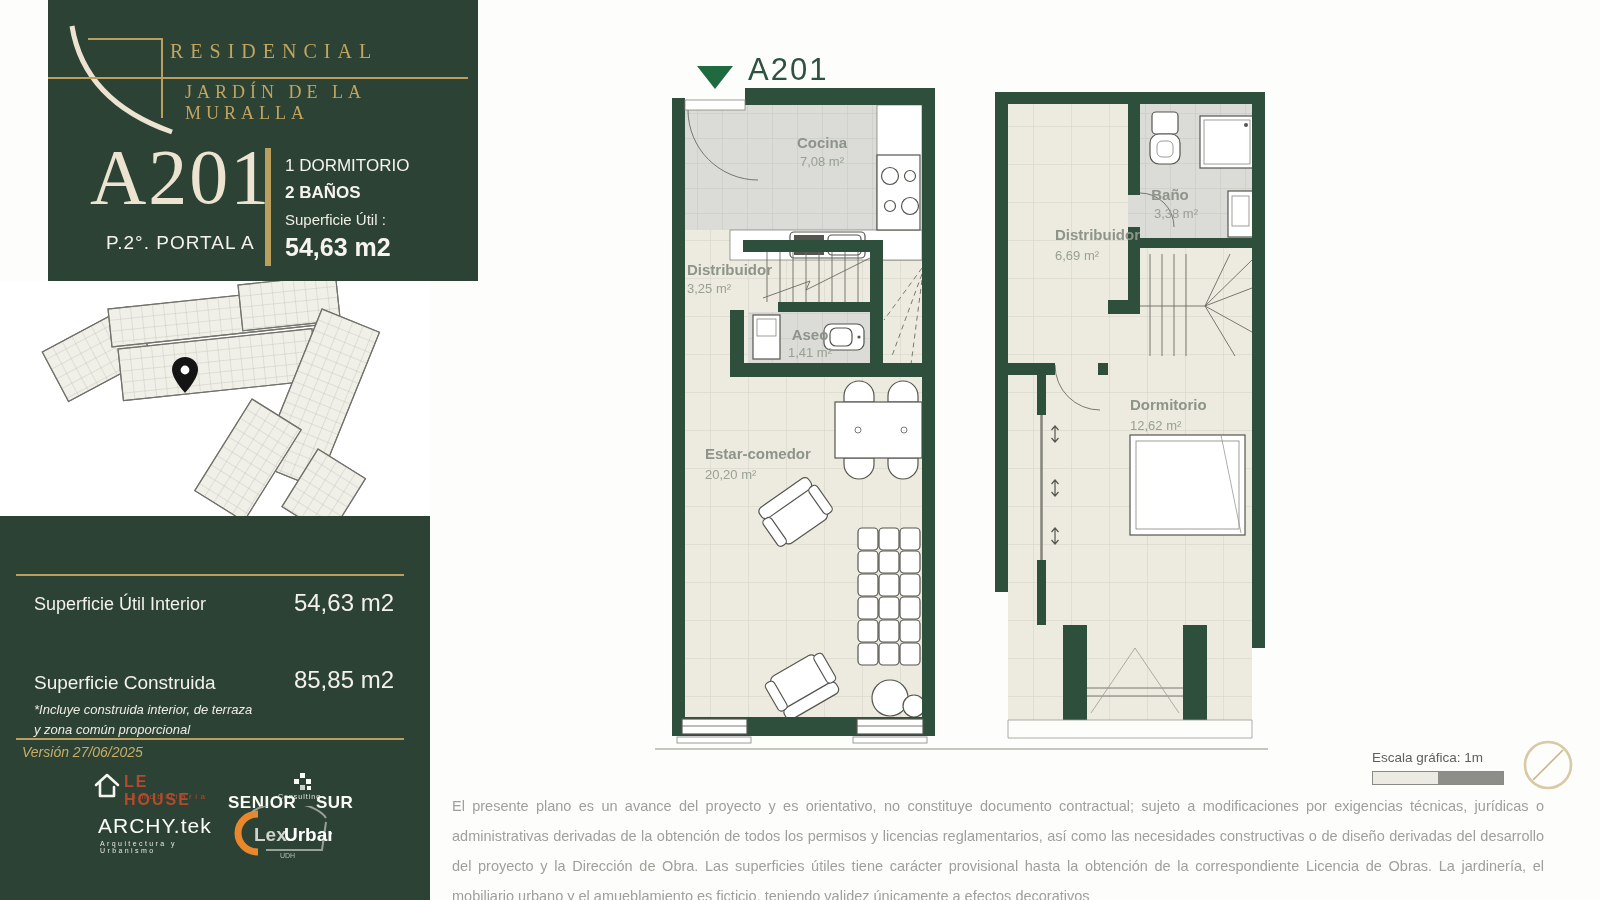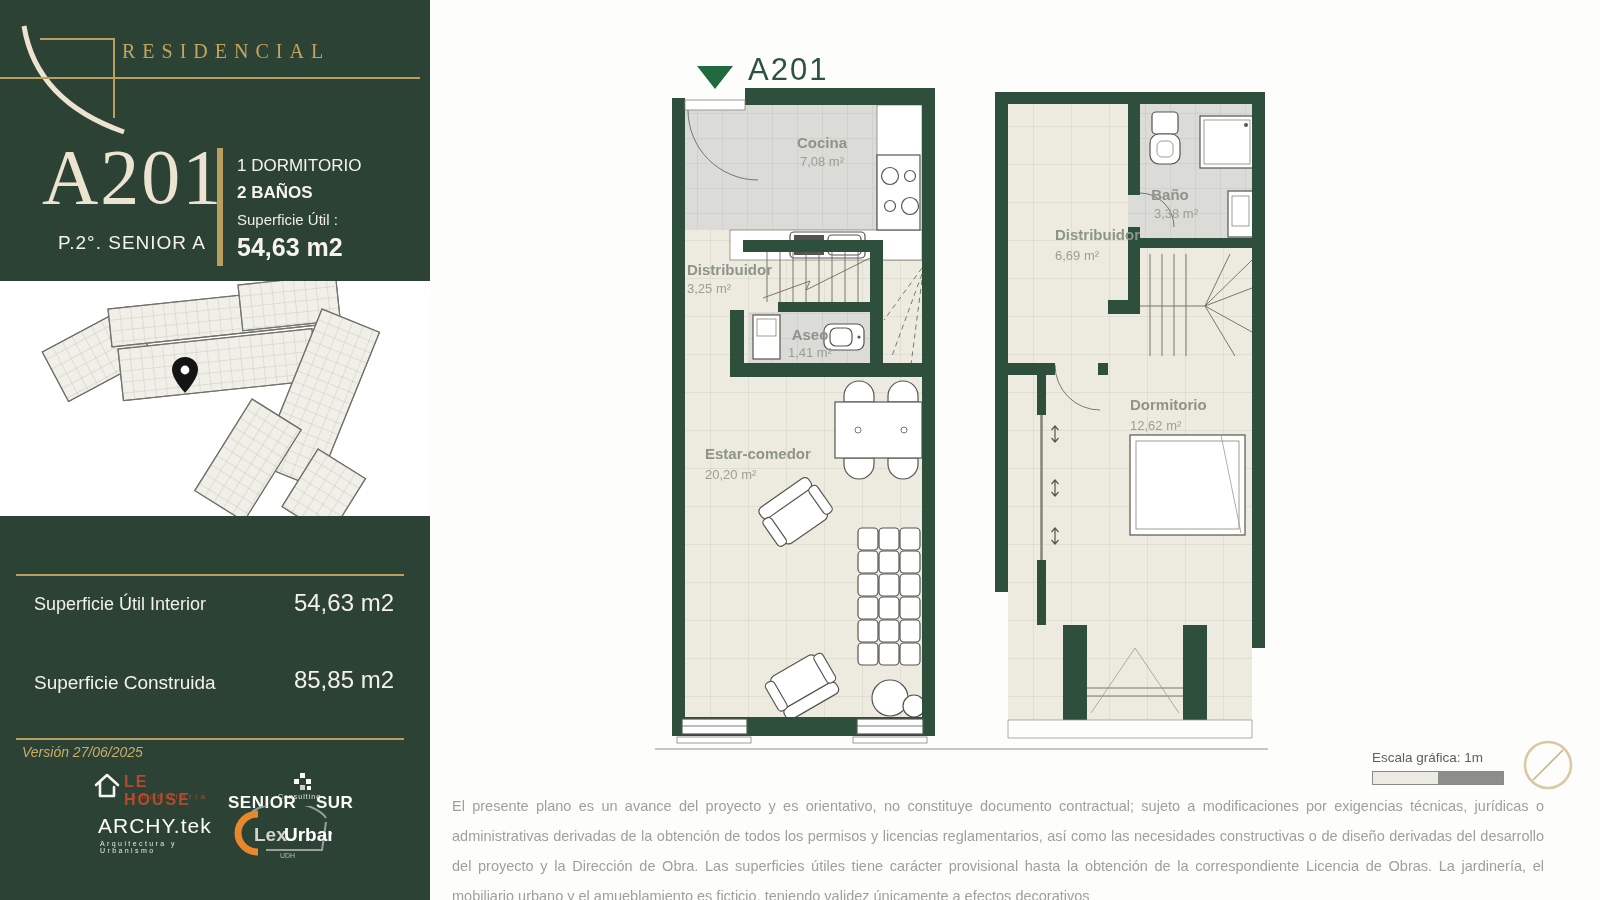--- a/index.html
+++ b/index.html
@@ -1,21 +1,21 @@
 <!DOCTYPE html>
 <html><head>
 <meta charset="utf-8">
 <style>
   html,body{margin:0;padding:0;background:#ffffff;}
   #stage{position:relative;width:1600px;height:900px;background:#fdfdfb;overflow:hidden;
          font-family:"Liberation Sans", sans-serif;}
 
   
   .panel{position:absolute;left:0;width:430px;background:#2c4235;color:#f1efe7;}
-  #panel-top{top:0;height:281px;}
+  #panel-top{top:0;height:281px;margin-left:48px;}
   #panel-bottom{top:516px;height:384px;}
   #sitemap-area{position:absolute;left:0;top:281px;width:430px;height:235px;background:#ffffff;}
 
   .brand-line1{position:absolute;left:122px;top:40px;font-family:"Liberation Serif",serif;
                color:#c2a55e;font-size:20px;letter-spacing:7px;}
   .brand-line2{position:absolute;left:137px;top:82px;font-family:"Liberation Serif",serif;
                color:#c2a55e;font-size:18px;letter-spacing:5px;}
   .gold-hline{position:absolute;left:0;top:77px;width:420px;height:2px;background:#bb9f5e;}
   .unit-big{position:absolute;left:42px;top:138px;font-family:"Liberation Serif",serif;
             font-size:78px;color:#ece4d0;letter-spacing:2px;line-height:1;}
@@ -85,22 +85,23 @@
 
 <div id="stage">
 
   <div class="panel" id="panel-top">
     <svg width="150" height="140" style="position:absolute;left:6px;top:6px">
       <path d="M18 20 Q30 95 118 126" fill="none" stroke="#ece4d0" stroke-width="5"></path>
       <path d="M34 33 H108 V112" fill="none" stroke="#bb9f5e" stroke-width="2"></path>
     </svg>
     <div class="gold-hline"></div>
     <div class="brand-line1">RESIDENCIAL</div>
+    <div class="brand-line2">JARDÍN DE LA MURALLA</div>
     <div class="unit-big">A201</div>
-    <div class="unit-floor">P.2°. SENIOR A</div>
+    <div class="unit-floor">P.2°. PORTAL A</div>
     <div class="gold-vline"></div>
     <div class="feat1">1 DORMITORIO</div>
     <div class="feat2">2 BAÑOS</div>
     <div class="feat-arealbl">Superficie  Útil :</div>
     <div class="feat-areaval">54,63 m2</div>
   </div>
 
   <div id="sitemap-area">
     <svg width="430" height="235" viewBox="0 0 430 235">
       <defs>
@@ -144,20 +145,24 @@
       </g>
     </svg>
   </div>
 
   <div class="panel" id="panel-bottom">
     <div class="surf-hr1"></div>
     <div class="surf-row-label" id="surf-l1">Superficie  Útil Interior</div>
     <div class="surf-row-value" id="surf-v1">54,63 m2</div>
     <div class="surf-row-label" id="surf-l2">Superficie  Construida</div>
     <div class="surf-row-value" id="surf-v2">85,85 m2</div>
+    <div class="surf-note">
+      <span>*Incluye construida interior, de terraza</span><br>
+      <span>y zona común proporcional</span>
+    </div>
     <div class="surf-hr2"></div>
     <div class="surf-version">Versión 27/06/2025</div>
 
     <div class="logo" id="logo-lehouse">
       <svg width="30" height="30" style="position:absolute;left:0;top:0">
         <path d="M4 14 L15 4 L26 14 M8 11 V25 H22 V16" fill="none" stroke="#f6f5ef" stroke-width="2.6" stroke-linecap="round" stroke-linejoin="round"></path>
       </svg>
       <div class="lh-name">LE HOUSE</div>
       <div class="lh-sub">inmobiliaria</div>
     </div>

